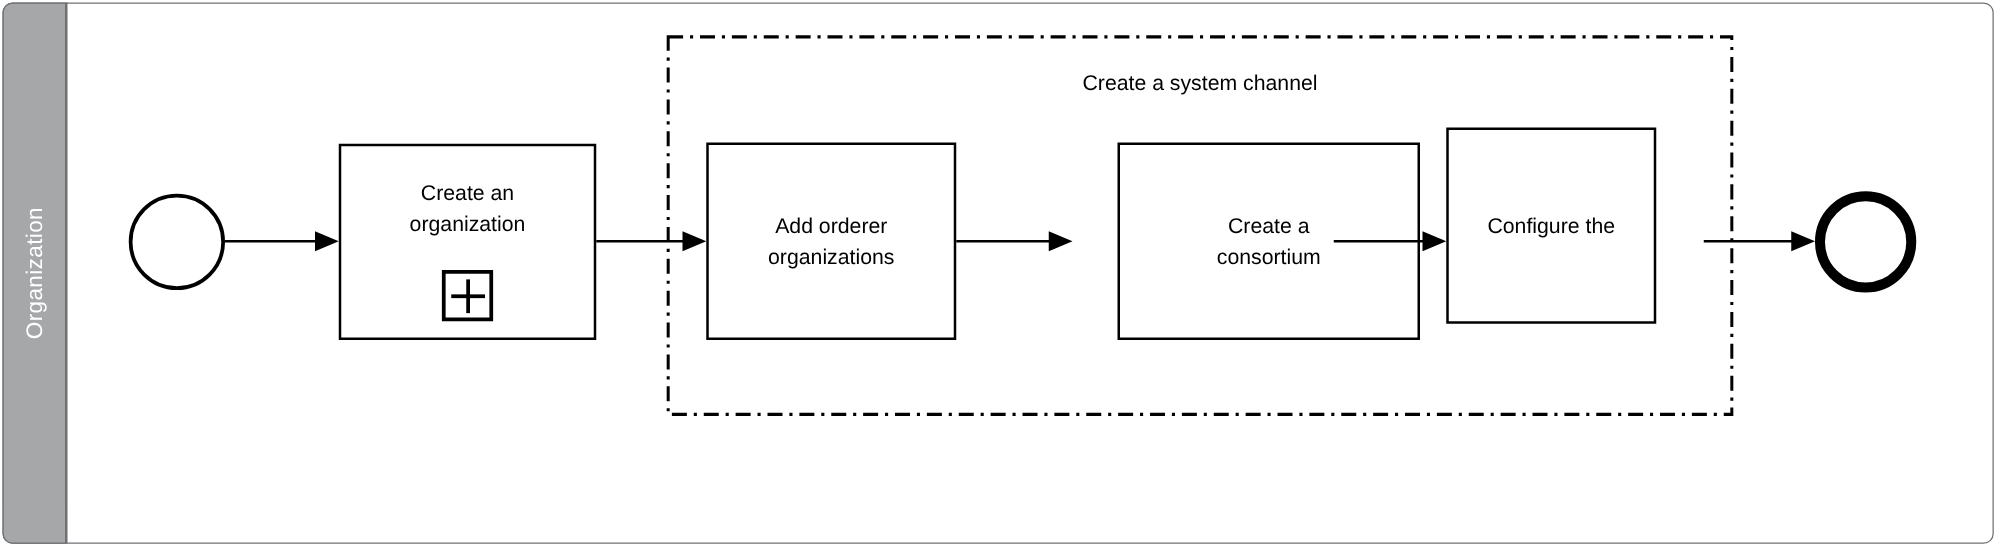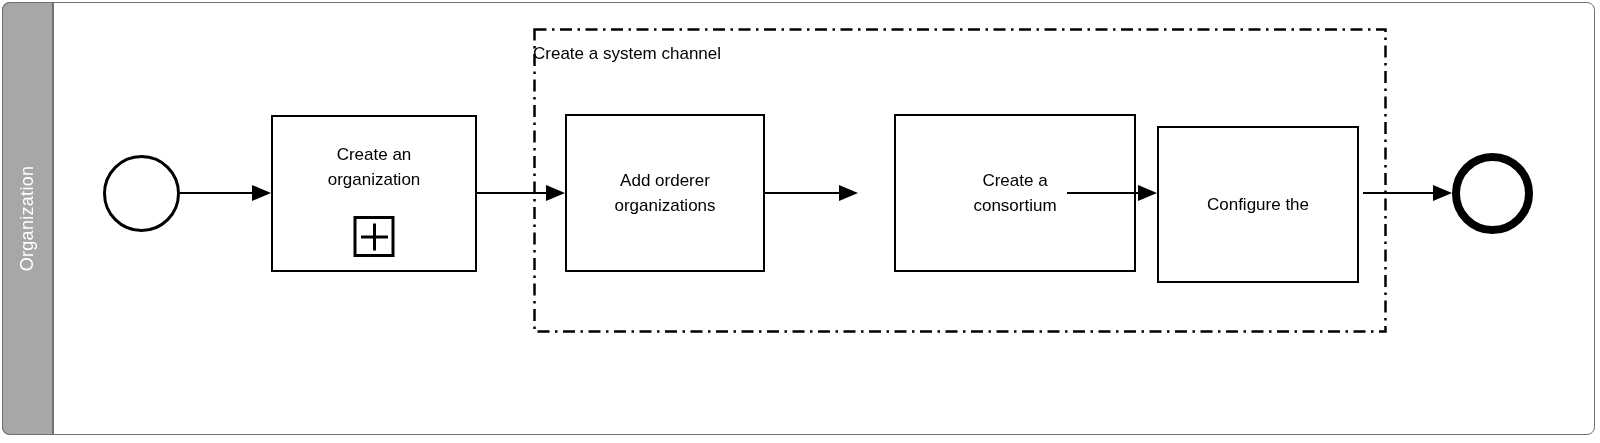--- a/index.html
+++ b/index.html
@@ -36,40 +36,40 @@
     transform: rotate(-90deg);
     white-space: nowrap;
     color: var(--lane-label-color);
     font-size: 18px;
     letter-spacing: 0.3px;
   }
 
   
   .group-svg { position: absolute; left: 533px; top: 28px; width: 854px; height: 305px; }
   .group-label {
-    position: absolute; left: 533px; top: 43px; width: 854px;
-    text-align: left; font-size: 17px; line-height: 22px;
+    position: absolute; left: 533px; top: 56px; width: 854px;
+    text-align: center; font-size: 17px; line-height: 22px;
   }
 
   
   .task {
     position: absolute;
     background: #ffffff;
     border: 2.5px solid var(--stroke);
     display: flex; flex-direction: column;
     align-items: center; justify-content: center;
     text-align: center;
     font-size: 17px; line-height: 25px;
   }
   .task .line { display: block; }
   .task.label-top { justify-content: flex-start; padding-top: 25px; }
   .task-1 { left: 271px; top: 115px; width: 206px; height: 157px; }
   .task-2 { left: 565px; top: 114px; width: 200px; height: 158px; }
   .task-3 { left: 894px; top: 114px; width: 242px; height: 158px; }
-  .task-4 { left: 1157px; top: 126px; width: 202px; height: 157px; }
+  .task-4 { left: 1157px; top: 102px; width: 168px; height: 157px; }
 
   
   .subprocess-marker {
     position: absolute; bottom: 13px; left: 50%;
     transform: translateX(-50%);
     width: 41px; height: 41px;
     border: 3px solid var(--stroke);
     background: #fff;
   }
   .subprocess-marker::before {

